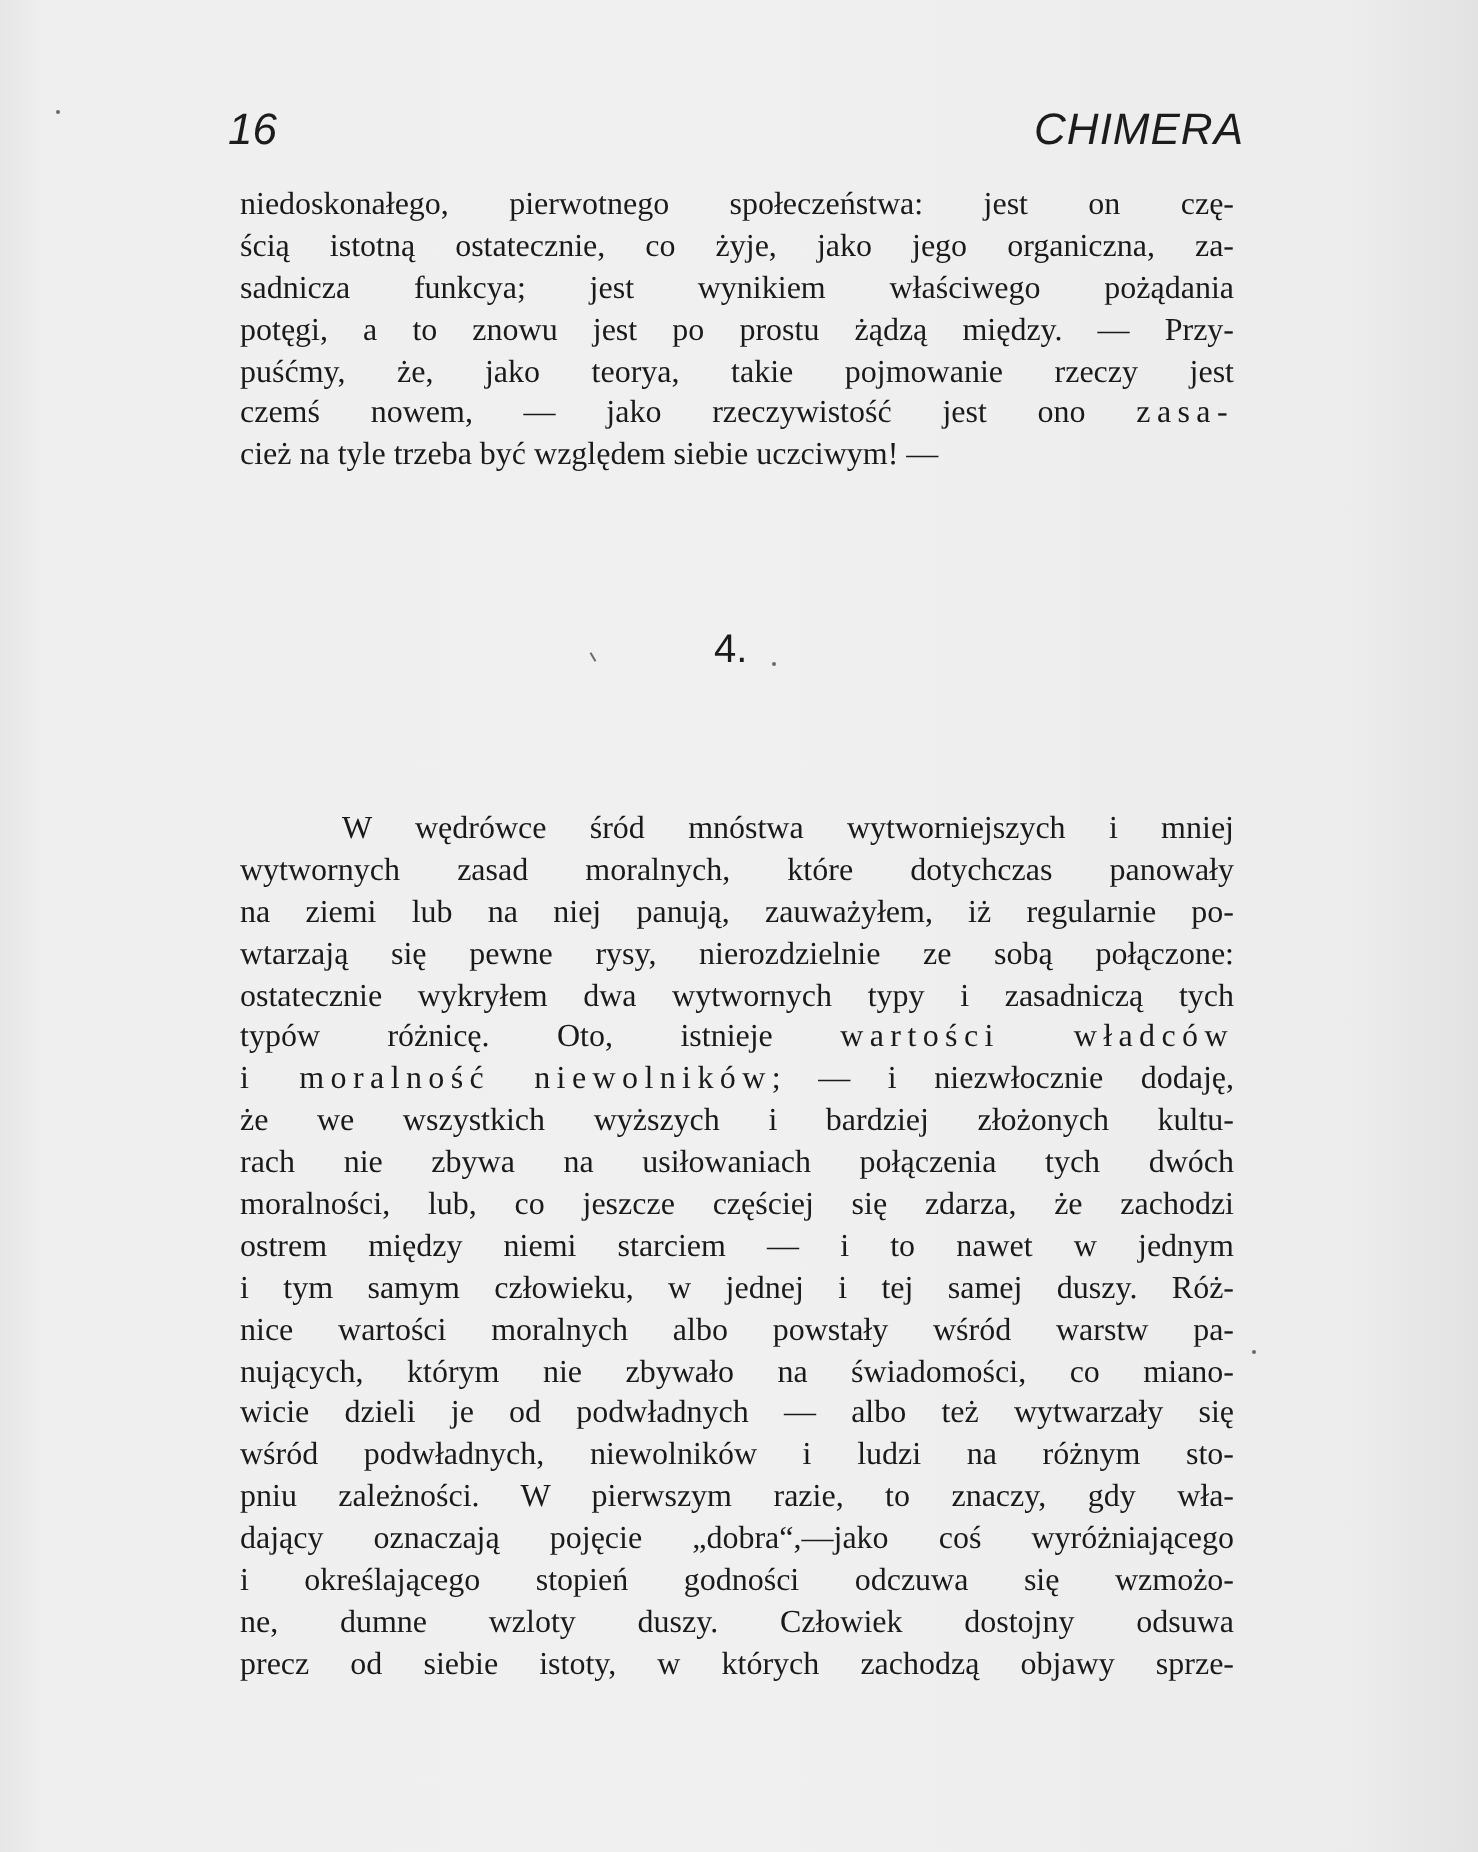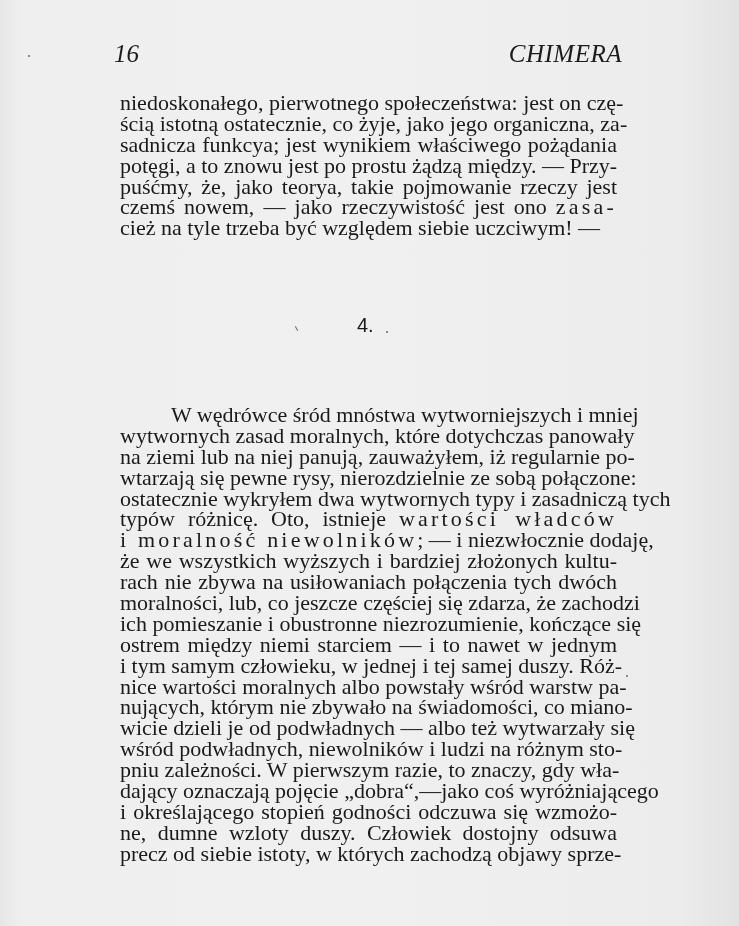--- a/index.html
+++ b/index.html
@@ -16,47 +16,47 @@
       color: #1a1a1a;
     }
     .page {
       position: absolute;
       left: 0; top: 0;
       width: 739px; height: 926px;
       background: linear-gradient(90deg, #e6e6e6 0%, #efefef 3%, #f0f0f0 50%, #ececec 92%, #e2e2e2 100%);
     }
     .running-head {
       position: absolute;
-      top: 40px;
+      top: 52px;
       left: 114px;
       width: 508px;
       height: 26px;
-      font-family: Liberation Serif, serif;
+      font-family: Liberation Sans, sans-serif;
       font-style: italic;
-      font-size: 25px;
+      font-size: 22px;
       color: #1c1c1c;
     }
     .page-number {
       position: absolute;
       left: 0;
       top: 0;
     }
     .journal-title {
       position: absolute;
       right: 0;
       top: 0;
       letter-spacing: 0.5px;
     }
     .text-block {
       position: absolute;
       left: 120px;
       top: 93px;
       width: 497px;
       font-family: "Liberation Serif", "DejaVu Serif", serif;
-      font-size: 22px;
+      font-size: 16px;
       line-height: 20.9px;
     }
     .line {
       display: block;
       height: 20.9px;
       white-space: nowrap;
       text-align: justify;
       text-align-last: justify;
       overflow: visible;
     }
@@ -113,21 +113,20 @@
     <span class="line indent">W wędrówce śród mnóstwa wytworniejszych i mniej</span>
     <span class="line">wytwornych zasad moralnych, które dotychczas panowały</span>
     <span class="line">na ziemi lub na niej panują, zauważyłem, iż regularnie po-</span>
     <span class="line">wtarzają się pewne rysy, nierozdzielnie ze sobą połączone:</span>
     <span class="line">ostatecznie wykryłem dwa wytwornych typy i zasadniczą tych</span>
     <span class="line"><span>typów różnicę. Oto, istnieje </span><span class="spaced">wartości władców</span></span>
     <span class="line"><span class="spaced">i moralność niewolników</span><span>; — i niezwłocznie dodaję,</span></span>
     <span class="line">że we wszystkich wyższych i bardziej złożonych kultu-</span>
     <span class="line">rach nie zbywa na usiłowaniach połączenia tych dwóch</span>
     <span class="line">moralności, lub, co jeszcze częściej się zdarza, że zachodzi</span>
-    <span class="line">ich pomieszanie i obustronne niezrozumienie, kończące się</span>
     <span class="line">ostrem między niemi starciem — i to nawet w jednym</span>
     <span class="line">i tym samym człowieku, w jednej i tej samej duszy. Róż-</span>
     <span class="line">nice wartości moralnych albo powstały wśród warstw pa-</span>
     <span class="line">nujących, którym nie zbywało na świadomości, co miano-</span>
     <span class="line">wicie dzieli je od podwładnych — albo też wytwarzały się</span>
     <span class="line">wśród podwładnych, niewolników i ludzi na różnym sto-</span>
     <span class="line">pniu zależności. W pierwszym razie, to znaczy, gdy wła-</span>
     <span class="line">dający oznaczają pojęcie „dobra“,—jako coś wyróżniającego</span>
     <span class="line">i określającego stopień godności odczuwa się wzmożo-</span>
     <span class="line">ne, dumne wzloty duszy. Człowiek dostojny odsuwa</span>

